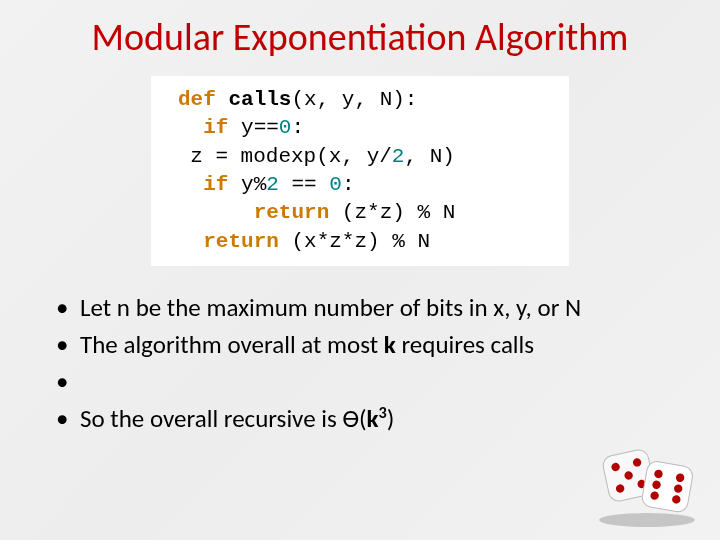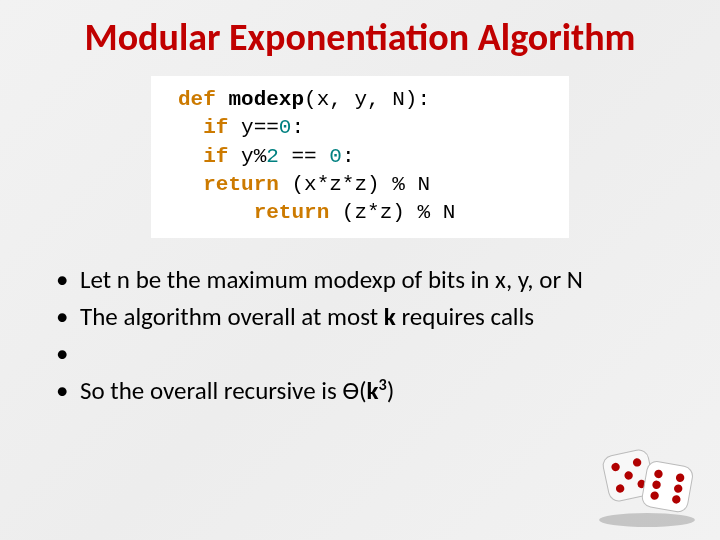--- a/index.html
+++ b/index.html
@@ -7,21 +7,21 @@
     width: 720px;
     height: 540px;
     background: linear-gradient(135deg, #f2f2f2 0%, #ededed 50%, #f2f2f2 100%);
     font-family: Calibri, "Segoe UI", sans-serif;
     position: relative;
     overflow: hidden;
   }
   .title {
     color: #c00000;
     font-size: 38px;
-    font-weight: 700;
+    font-weight: 400;
     text-align: center;
     padding: 14px 20px 10px 20px;
   }
   .code-block {
     background: #ffffff;
     margin: 6px auto 18px auto;
     width: 418px;
     padding: 10px 14px 10px 14px;
     font-family: "Courier New", monospace;
     font-size: 21px;
@@ -55,31 +55,32 @@
     width: 110px;
     height: 90px;
   }
 </style>
 </head>
 <body>
 
 <div class="title">Modular Exponentiation Algorithm</div>
 
 <div class="code-block">
-  <div class="code-line"><span class="kw">def</span><span> </span><span class="fn">modexp</span><span>(x, y, N):</span></div>
+  <div class="code-line"><span class="kw">def</span><span> </span><span class="fn">calls</span><span>(x, y, N):</span></div>
   <div class="code-line">  <span class="kw">if</span><span> y==</span><span class="num">0</span><span>:</span></div>
+  <div class="code-line"><span>  z = modexp(x, y/</span><span class="num">2</span><span>, N)</span></div>
   <div class="code-line">  <span class="kw">if</span><span> y%</span><span class="num">2</span><span> == </span><span class="num">0</span><span>:</span></div>
+  <div class="code-line">      <span class="kw">return</span><span> (z*z) % N</span></div>
   <div class="code-line">  <span class="kw">return</span><span> (x*z*z) % N</span></div>
-  <div class="code-line">      <span class="kw">return</span><span> (z*z) % N</span></div>
 </div>
 
 <div class="bullets">
   <div class="bullet-row">
     <span class="dot">•</span>
-    <span>Let n be the maximum modexp of bits in x, y, or N</span>
+    <span>Let n be the maximum number of bits in x, y, or N</span>
   </div>
   <div class="bullet-row">
     <span class="dot">•</span>
     <span>
       <span>The algorithm overall at most </span><b>k</b><span> requires calls</span>
     </span>
   </div>
   <div class="bullet-row">
     <span class="dot">•</span>
   </div>

